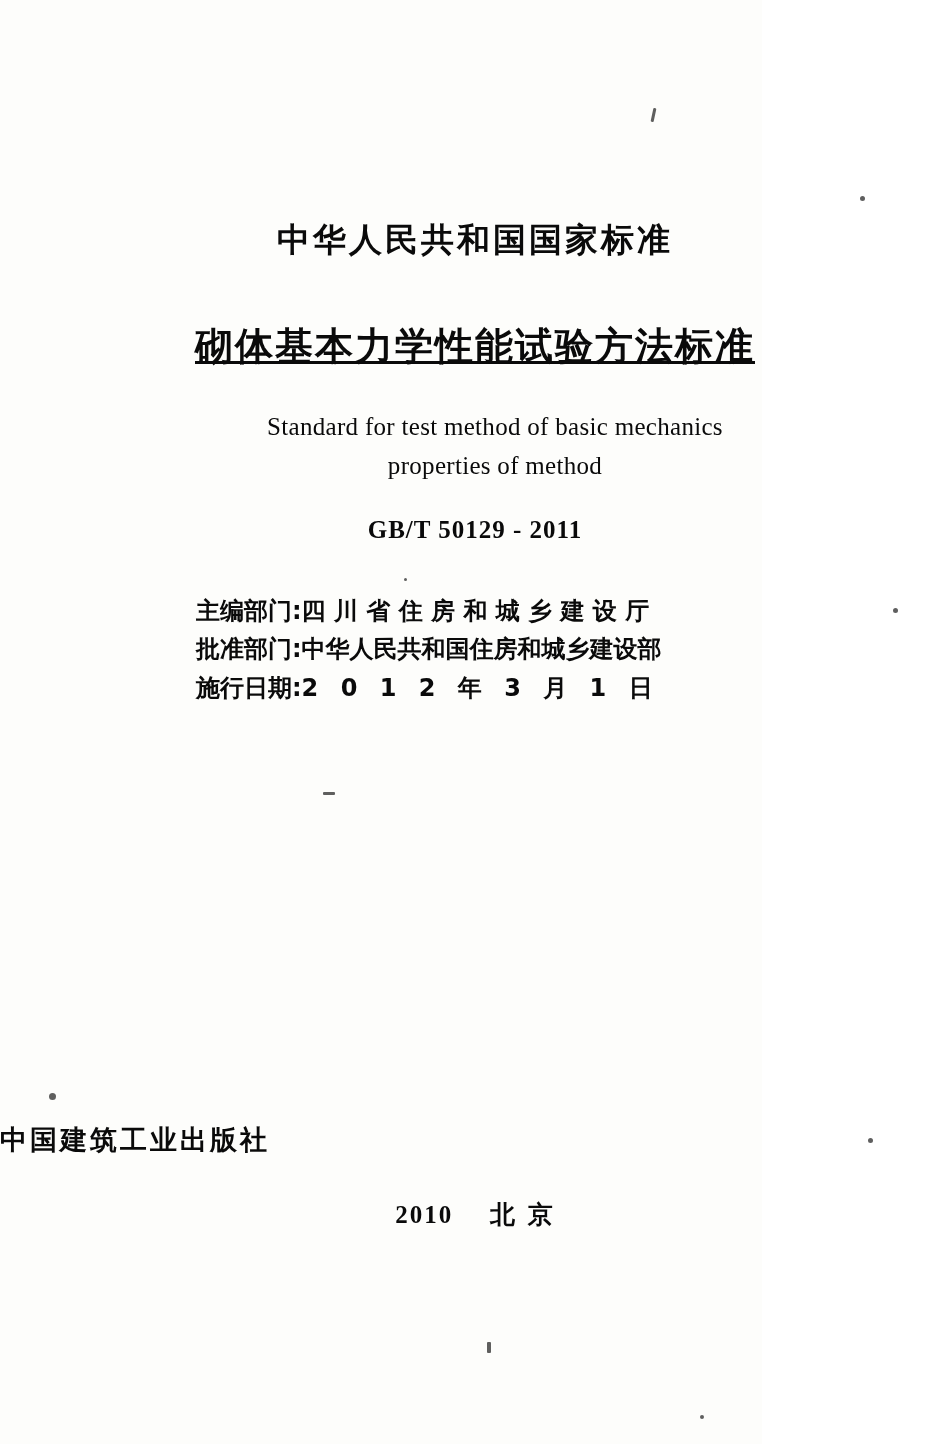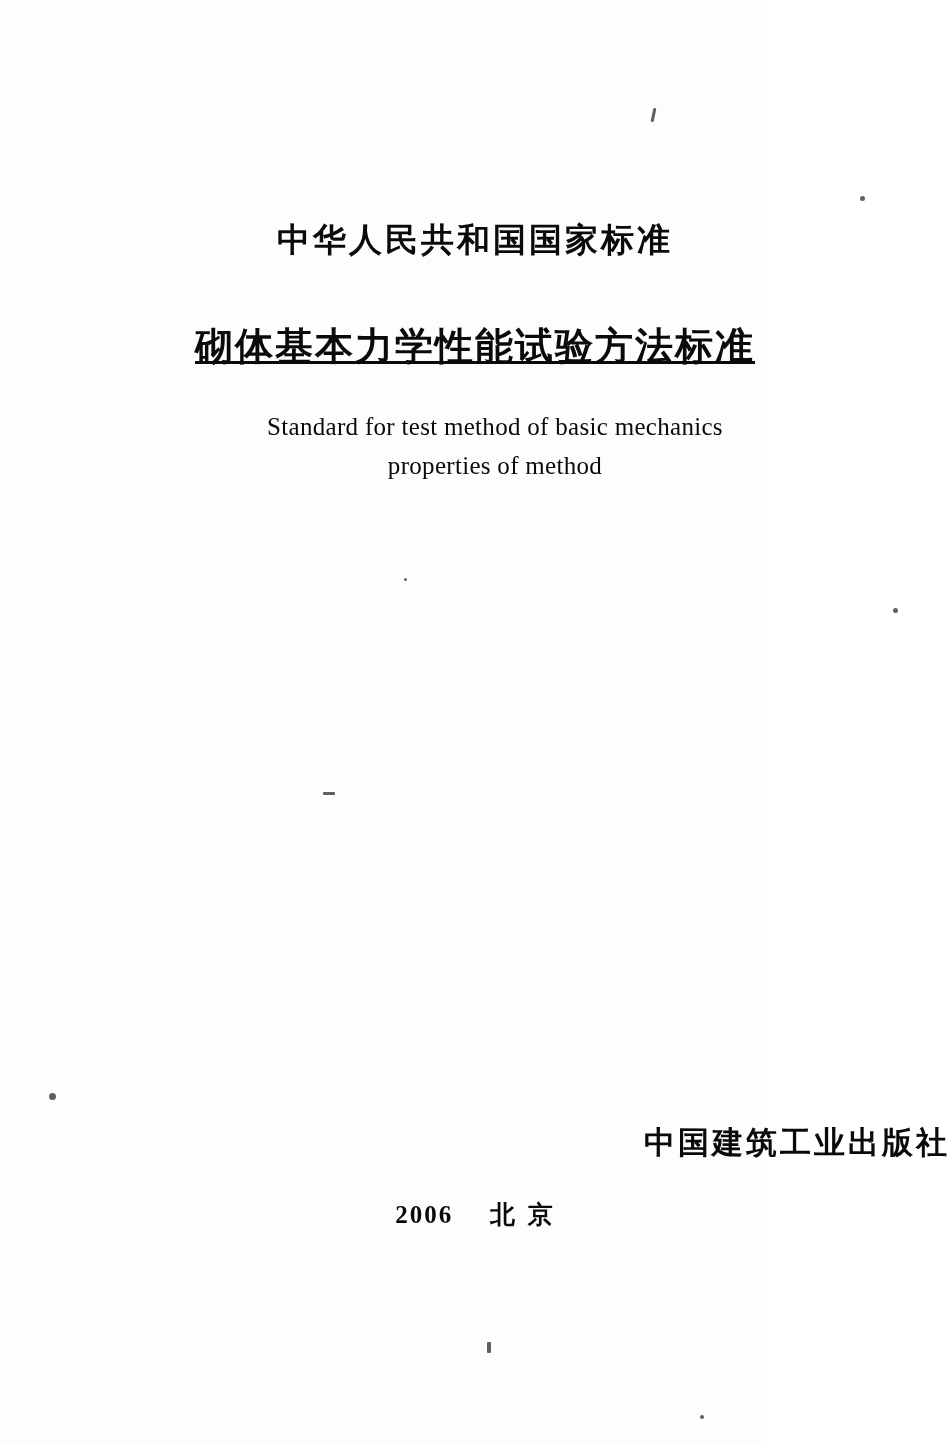--- a/index.html
+++ b/index.html
@@ -97,24 +97,24 @@
   }
   .meta-value-tight {
     letter-spacing: 0px;
   }
 
   .publisher {
     position: absolute;
     top: 1122px;
     left: 0;
     width: 950px;
-    text-align: right;
+    text-align: left;
     font-family: "DejaVu Sans", sans-serif;
     font-weight: bold;
-    font-size: 31px;
+    font-size: 27px;
     letter-spacing: 3px;
   }
 
   .imprint {
     position: absolute;
     top: 1198px;
     left: 0;
     width: 950px;
     text-align: center;
     font-family: "DejaVu Sans", sans-serif;
@@ -145,24 +145,36 @@
 
     <div class="cn-title national-standard">中华人民共和国国家标准</div>
 
     <div class="cn-title main-title">砌体基本力学性能试验方法标准</div>
 
     <div class="en-title">
       <div>Standard for test method of basic mechanics</div>
       <div>properties of method</div>
     </div>
 
+    <div class="std-code">GB/T 50129 - 2011</div>
 
+    <div class="meta-block">
+      <div class="meta-line">
+        <span class="meta-label">主编部门:</span><span class="meta-value-tight">四 川 省 住 房 和 城 乡 建 设 厅</span>
+      </div>
+      <div class="meta-line">
+        <span class="meta-label">批准部门:</span><span class="meta-value-tight">中华人民共和国住房和城乡建设部</span>
+      </div>
+      <div class="meta-line">
+        <span class="meta-label">施行日期:</span><span class="meta-value-spaced">2 0 1 2 年 3 月 1 日</span>
+      </div>
+    </div>
 
   </div>
 
   <div class="publisher">中国建筑工业出版社</div>
 
   <div class="imprint">
-    <span class="year">2006</span>
+    <span class="year">2010</span>
     <span style="display:inline-block; width:26px;"></span><span>北 京</span>
   </div>
 
 </div>
 
 </body></html>

